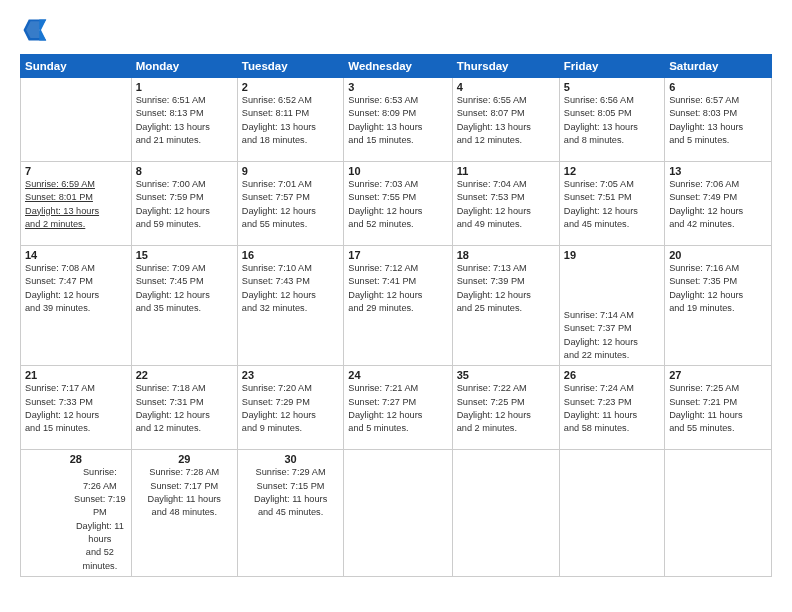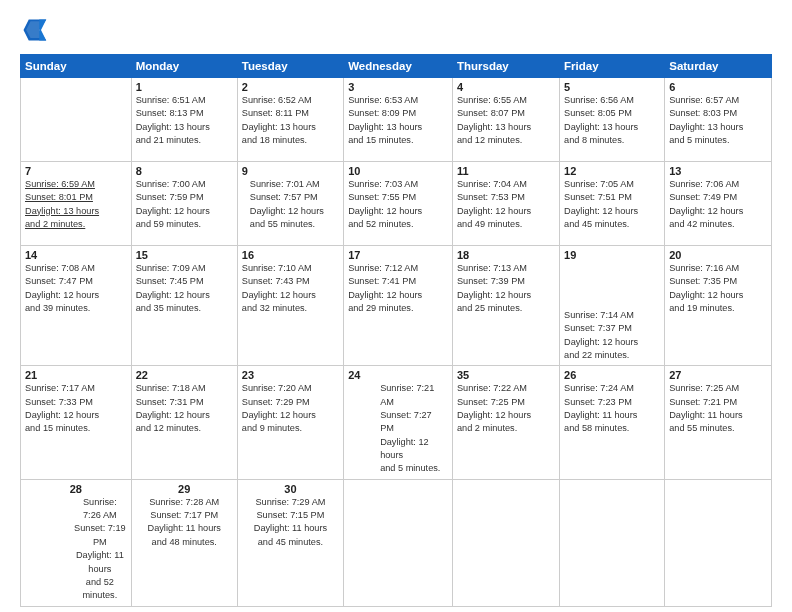--- a/index.html
+++ b/index.html
@@ -185,21 +185,21 @@
           </td>
           <td>
             <span class="day-num">8</span>
             <div class="day-info" style="white-space: pre-line;">Sunrise: 7:00 AM
 Sunset: 7:59 PM
 Daylight: 12 hours
 and 59 minutes.</div>
           </td>
           <td>
             <span class="day-num">9</span>
-            <div class="day-info" style="white-space: pre-line; margin-left: 8px;">Sunrise: 7:01 AM
+            <div class="day-info" style="white-space: pre-line;">Sunrise: 7:01 AM
 Sunset: 7:57 PM
 Daylight: 12 hours
 and 55 minutes.</div>
           </td>
           <td>
             <span class="day-num">10</span>
             <div class="day-info" style="white-space: pre-line;">Sunrise: 7:03 AM
 Sunset: 7:55 PM
 Daylight: 12 hours
 and 52 minutes.</div>
@@ -294,21 +294,21 @@
           </td>
           <td>
             <span class="day-num">23</span>
             <div class="day-info" style="white-space: pre-line;">Sunrise: 7:20 AM
 Sunset: 7:29 PM
 Daylight: 12 hours
 and 9 minutes.</div>
           </td>
           <td>
             <span class="day-num">24</span>
-            <div class="day-info" style="white-space: pre-line; margin-left: 32px;">Sunrise: 7:21 AM
+            <div class="day-info" style="white-space: pre-line;">Sunrise: 7:21 AM
 Sunset: 7:27 PM
 Daylight: 12 hours
 and 5 minutes.</div>
           </td>
           <td>
             <span class="day-num">35</span>
             <div class="day-info" style="white-space: pre-line;">Sunrise: 7:22 AM
 Sunset: 7:25 PM
 Daylight: 12 hours
 and 2 minutes.</div>

